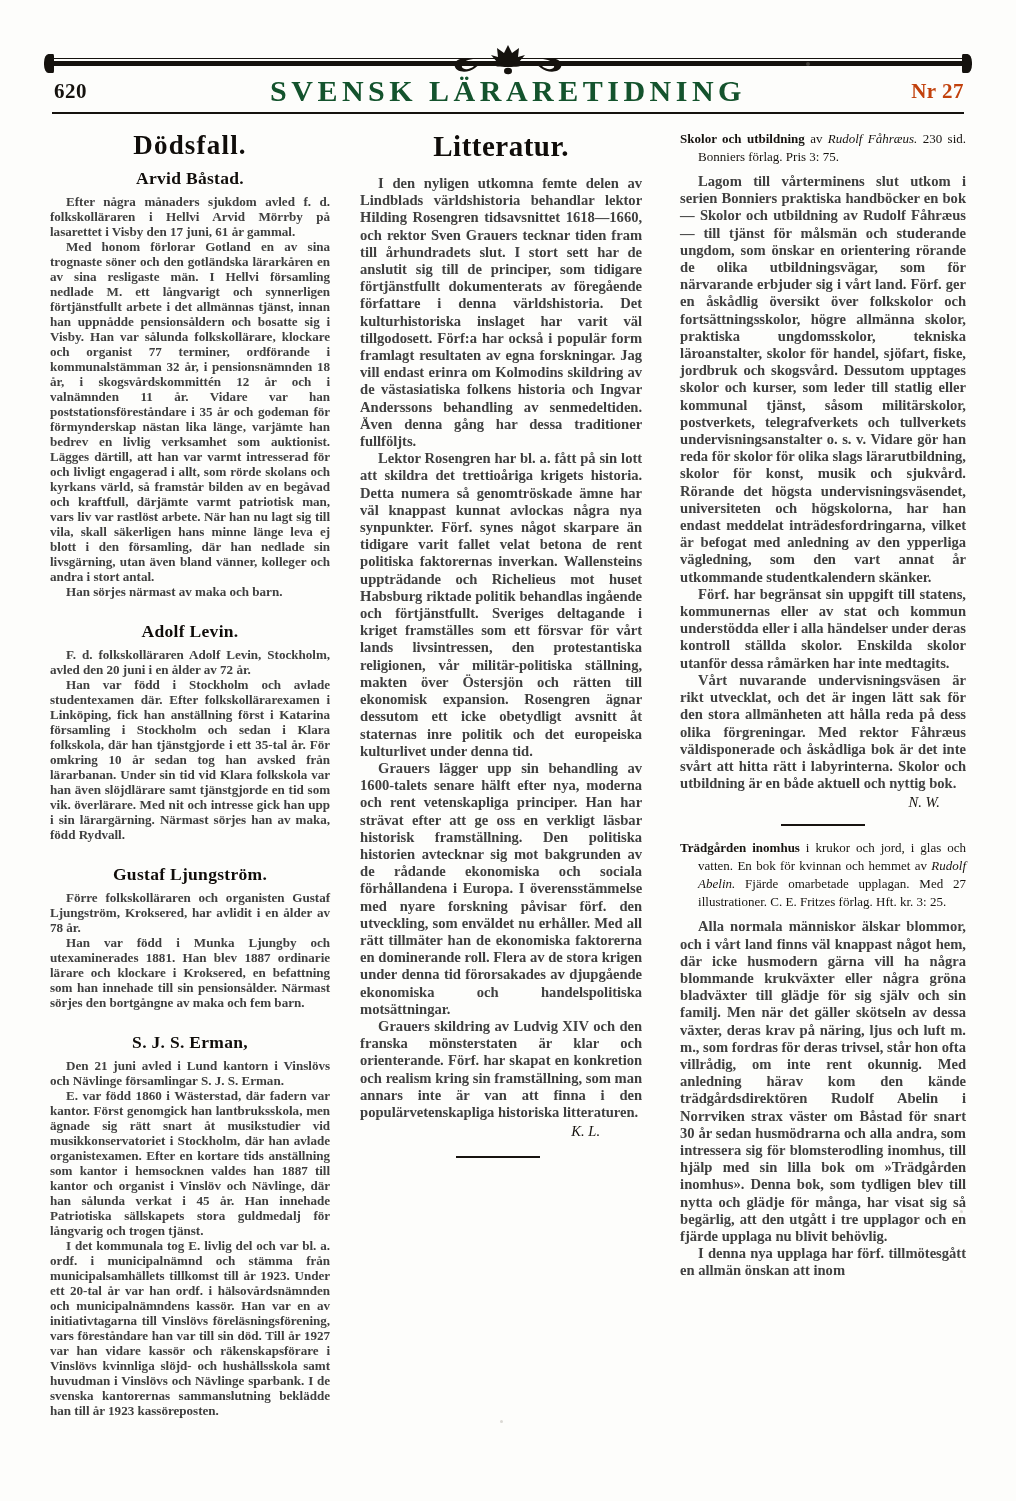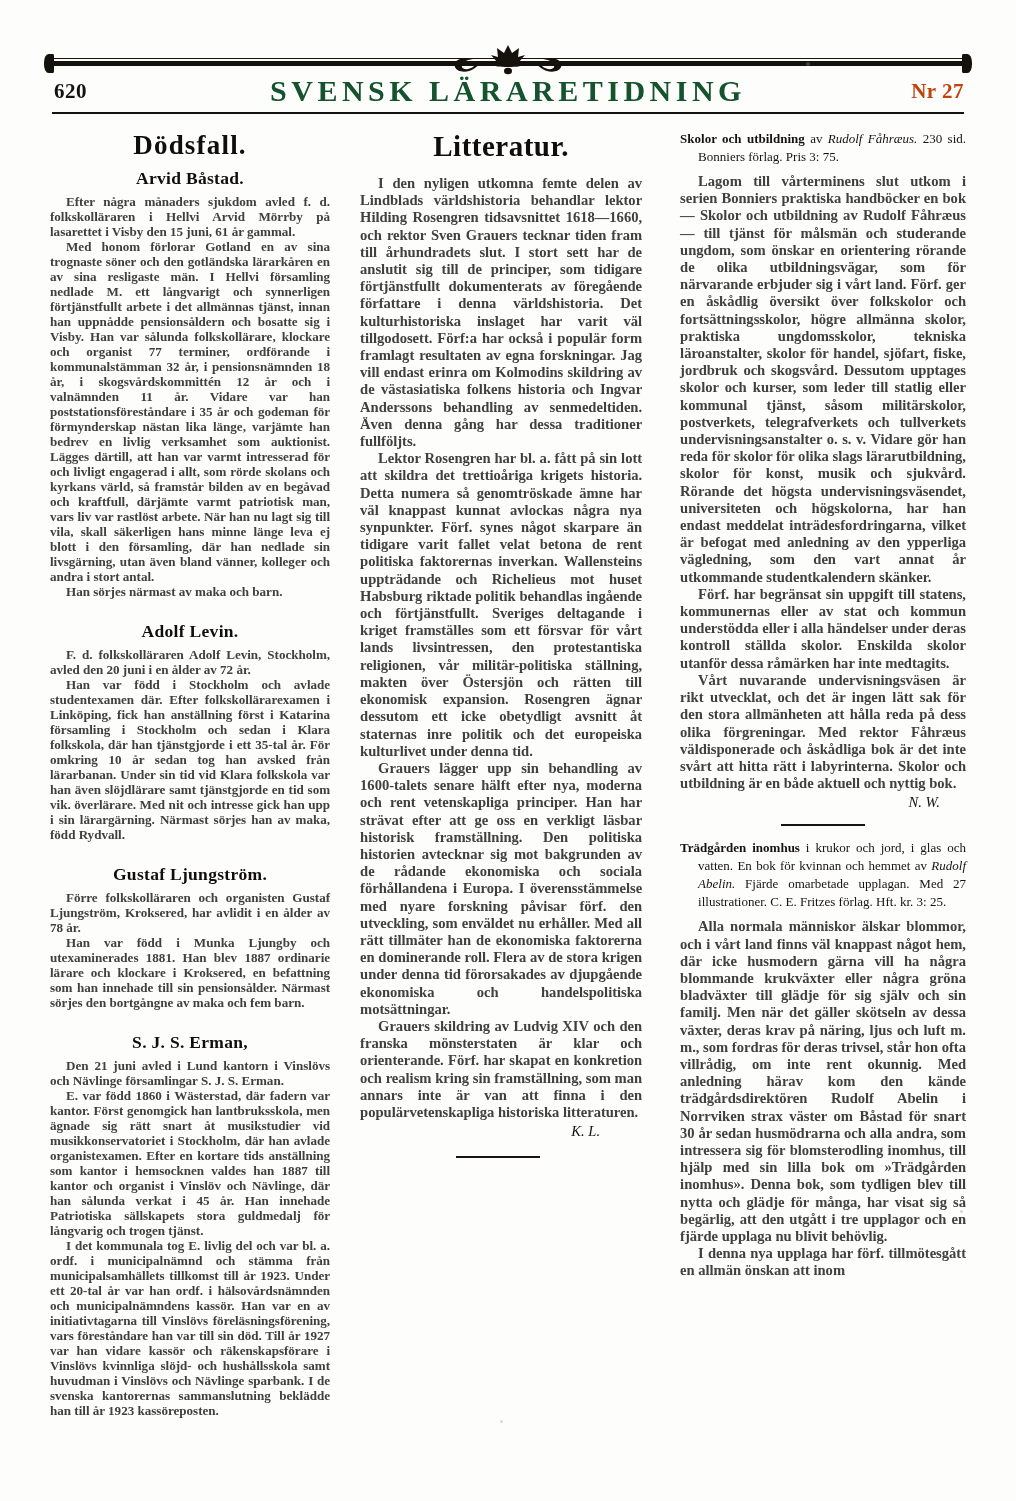--- a/index.html
+++ b/index.html
@@ -248,21 +248,21 @@
     </div>
     <div class="rule-bottom"></div>
   </div>
 
   <div class="columns">
 
     <div class="col c1">
       <h1 class="sec-title">Dödsfall.</h1>
 
       <h2 class="obit-name">Arvid Båstad.</h2>
-      <p class="body">Efter några månaders sjukdom avled f. d. folkskolläraren i Hellvi Arvid Mörrby på lasarettet i Visby den 15 juni, 61 år gammal.</p>
+      <p class="body">Efter några månaders sjukdom avled f. d. folkskolläraren i Hellvi Arvid Mörrby på lasarettet i Visby den 17 juni, 61 år gammal.</p>
       <p class="body">Med honom förlorar Gotland en av sina trognaste söner och den gotländska lärarkåren en av sina resligaste män. I Hellvi församling nedlade M. ett långvarigt och synnerligen förtjänstfullt arbete i det allmännas tjänst, innan han uppnådde pensionsåldern och bosatte sig i Visby. Han var sålunda folkskollärare, klockare och organist 77 terminer, ordförande i kommunalstämman 32 år, i pensionsnämnden 18 år, i skogsvårdskommittén 12 år och i valnämnden 11 år. Vidare var han poststationsföreståndare i 35 år och godeman för förmynderskap nästan lika länge, varjämte han bedrev en livlig verksamhet som auktionist. Lägges därtill, att han var varmt intresserad för och livligt engagerad i allt, som rörde skolans och kyrkans värld, så framstår bilden av en begåvad och kraftfull, därjämte varmt patriotisk man, vars liv var rastlöst arbete. När han nu lagt sig till vila, skall säkerligen hans minne länge leva ej blott i den församling, där han nedlade sin livsgärning, utan även bland vänner, kolleger och andra i stort antal.</p>
       <p class="body">Han sörjes närmast av maka och barn.</p>
 
       <h2 class="obit-name sp">Adolf Levin.</h2>
       <p class="body">F. d. folkskolläraren Adolf Levin, Stockholm, avled den 20 juni i en ålder av 72 år.</p>
       <p class="body">Han var född i Stockholm och avlade studentexamen där. Efter folkskollärarexamen i Linköping, fick han anställning först i Katarina församling i Stockholm och sedan i Klara folkskola, där han tjänstgjorde i ett 35-tal år. För omkring 10 år sedan tog han avsked från lärarbanan. Under sin tid vid Klara folkskola var han även slöjdlärare samt tjänstgjorde en tid som vik. överlärare. Med nit och intresse gick han upp i sin lärargärning. Närmast sörjes han av maka, född Rydvall.</p>
 
       <h2 class="obit-name sp">Gustaf Ljungström.</h2>
       <p class="body">Förre folkskolläraren och organisten Gustaf Ljungström, Kroksered, har avlidit i en ålder av 78 år.</p>
       <p class="body">Han var född i Munka Ljungby och utexaminerades 1881. Han blev 1887 ordinarie lärare och klockare i Kroksered, en befattning som han innehade till sin pensionsålder. Närmast sörjes den bortgångne av maka och fem barn.</p>

